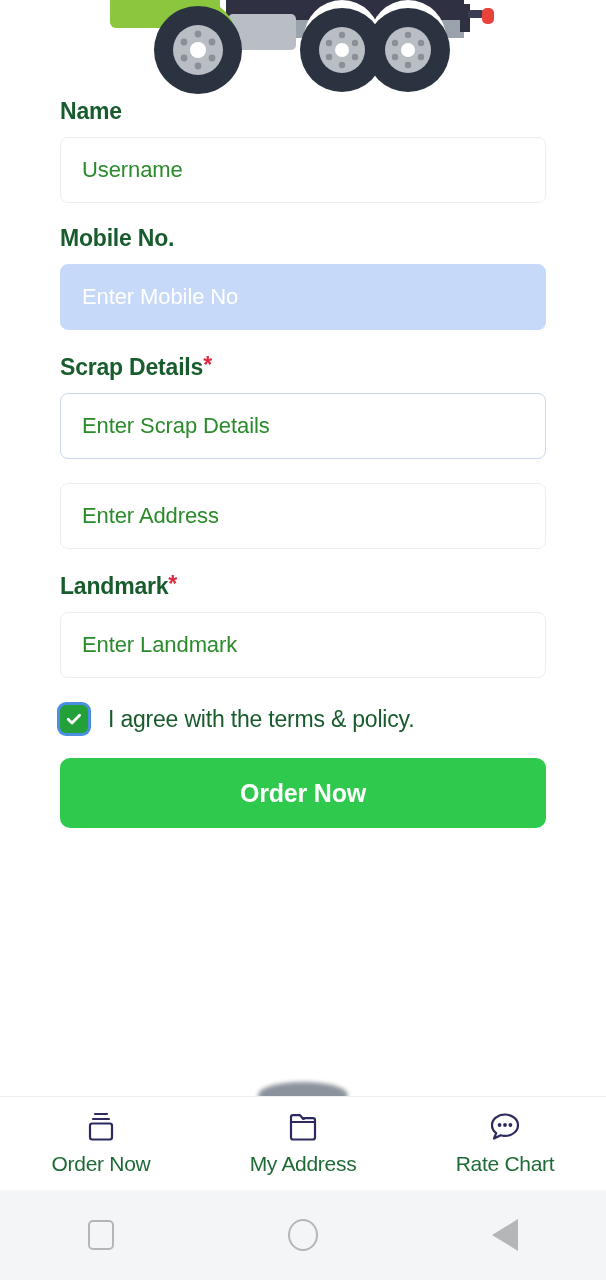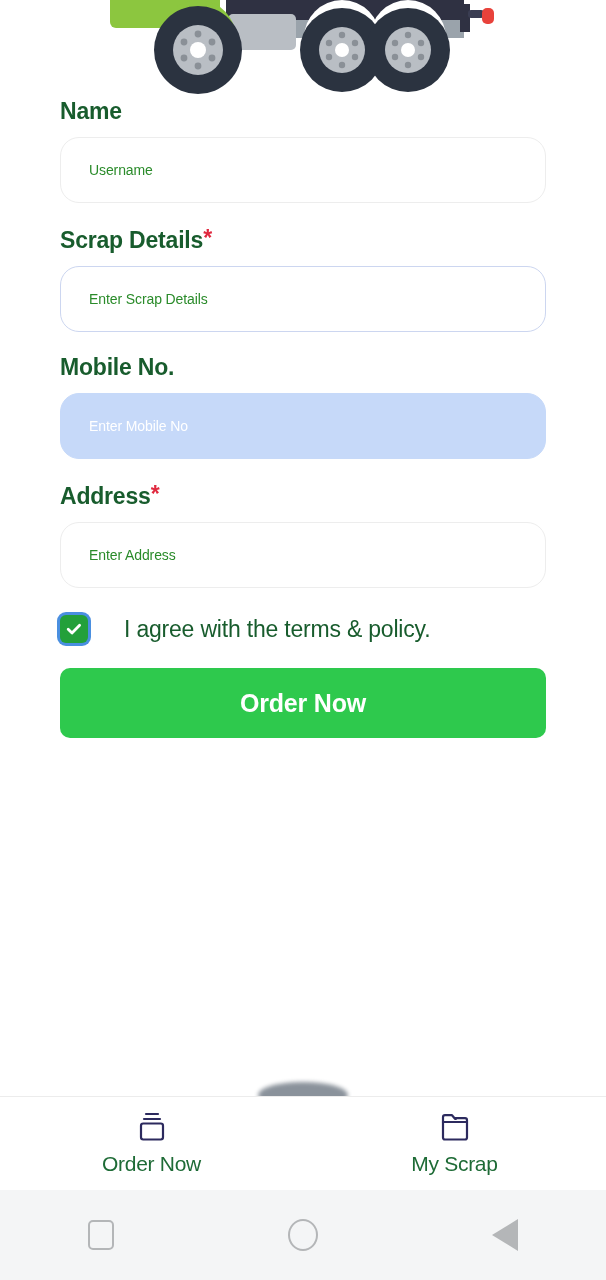--- a/index.html
+++ b/index.html
@@ -58,26 +58,26 @@
     font-size: 23px;
     font-weight: bold;
     vertical-align: text-top;
     line-height: 1;
   }
 
   .input-box {
     width: 486px;
     height: 66px;
     border: 1px solid #ededed;
-    border-radius: 19px;
-    background: #ffffff;
-    display: flex;
-    align-items: center;
-    padding: 0 28px;
-    font-size: 14px;
+    border-radius: 8px;
+    background: #ffffff;
+    display: flex;
+    align-items: center;
+    padding: 0 21px;
+    font-size: 22px;
     color: #2a8b2a;
     letter-spacing: -0.1px;
     margin-bottom: 24px;
   }
 
   
   .input-box.highlight {
     background: #c6d9f9;
     border-color: #c6d9f9;
     color: #ffffff;
@@ -85,21 +85,21 @@
 
   
   .input-box.focus-border {
     border: 1px solid #ccd6f0;
   }
 
   
   .terms-row {
     display: flex;
     align-items: center;
-    gap: 36px;
+    gap: 20px;
     margin-top: 12px;
     margin-bottom: 22px;
     height: 34px;
   }
   .checkbox {
     position: relative;
     width: 28px;
     height: 28px;
     border-radius: 6px;
     background: #23a03a;
@@ -285,40 +285,45 @@
   <div class="form-area">
 
     <div class="field">
       <span class="field-label"><span>Name</span></span>
       <div class="input-box">
         <span>Username</span>
       </div>
     </div>
 
     <div class="field">
+      <span class="field-label"><span>Mobile No.</span></span>
+      <div class="input-box highlight">
+        <span>Enter Mobile No</span>
+      </div>
+    </div>
+
+    <div class="field">
       <span class="field-label"><span>Scrap Details</span><span class="req">*</span></span>
       <div class="input-box focus-border">
         <span>Enter Scrap Details</span>
       </div>
     </div>
 
     <div class="field">
-      <span class="field-label"><span>Mobile No.</span></span>
-      <div class="input-box highlight">
-        <span>Enter Mobile No</span>
-      </div>
-    </div>
-
-    <div class="field">
-      <span class="field-label"><span>Address</span><span class="req">*</span></span>
       <div class="input-box">
         <span>Enter Address</span>
       </div>
     </div>
 
+    <div class="field">
+      <span class="field-label"><span>Landmark</span><span class="req">*</span></span>
+      <div class="input-box">
+        <span>Enter Landmark</span>
+      </div>
+    </div>
 
     <div class="field">
     </div>
 
     <div class="terms-row">
       <span class="checkbox">
         <svg width="18" height="18" viewBox="0 0 18 18">
           <path d="M3.2 9.3 L7 13 L14.6 5.2" fill="none" stroke="#ffffff" stroke-width="2.8" stroke-linecap="round" stroke-linejoin="round"></path>
         </svg>
       </span>
@@ -344,23 +349,34 @@
     </div>
 
     <div class="tab">
       <span class="tab-icon">
         <svg width="34" height="32" viewBox="0 0 34 32" fill="none" stroke="#2c2a5e" stroke-width="2.2" stroke-linecap="round" stroke-linejoin="round">
           <path d="M5 11 V26.5 a2 2 0 0 0 2 2 H27 a2 2 0 0 0 2 -2 V11 H5 Z"></path>
           <path d="M5 11 V6.2 a2 2 0 0 1 2 -2 H14 l3 3.6 H18"></path>
           <path d="M5 11 H29 V9.2 a2 2 0 0 0 -2 -2 H17"></path>
         </svg>
       </span>
-      <span class="tab-label">My Scrap</span>
-    </div>
-
+      <span class="tab-label">My Address</span>
+    </div>
+
+    <div class="tab">
+      <span class="tab-icon">
+        <svg width="34" height="32" viewBox="0 0 34 32" fill="none" stroke="#2c2a5e" stroke-width="2.2" stroke-linecap="round" stroke-linejoin="round">
+          <path d="M17 3.5 c7.2 0 13 4.8 13 10.7 c0 5.9 -5.8 10.7 -13 10.7 c-1.5 0 -3 -0.2 -4.3 -0.6 l-6.7 3.2 l2.2 -5.4 C5.6 20.2 4 17.3 4 14.2 C4 8.3 9.8 3.5 17 3.5 Z"></path>
+          <circle cx="11.6" cy="14" r="1.9" fill="#2c2a5e" stroke="none"></circle>
+          <circle cx="17" cy="14" r="1.9" fill="#2c2a5e" stroke="none"></circle>
+          <circle cx="22.4" cy="14" r="1.9" fill="#2c2a5e" stroke="none"></circle>
+        </svg>
+      </span>
+      <span class="tab-label">Rate Chart</span>
+    </div>
 
   </div>
 
   <div class="sysnav">
     <div class="sysbtn">
       <span class="sq"></span>
     </div>
     <div class="sysbtn">
       <span class="ci"></span>
     </div>

